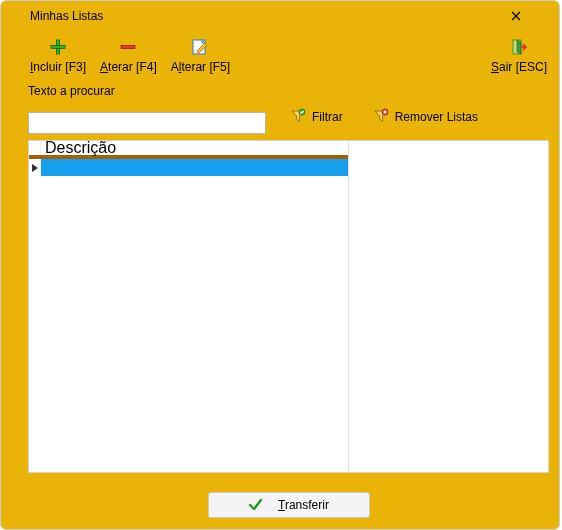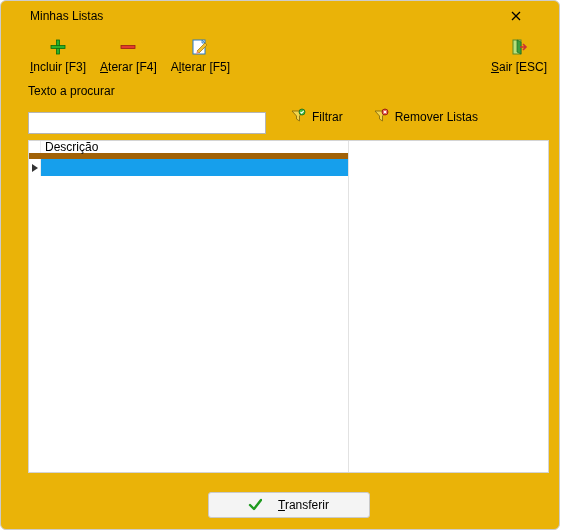--- a/index.html
+++ b/index.html
@@ -107,23 +107,23 @@
     overflow: hidden;
   }
   .grid-inner {
     width: 320px;
     height: 100%;
     border-right: 1px solid #e2e2e2;
   }
   .grid-header {
     display: flex;
     height: 18px;
-    border-bottom: 6px solid #a16207;
-    background: #fff;
-    font-size: 12px;
+    border-bottom: 4px solid #a16207;
+    background: #fff;
+    font-size: 16px;
     align-items: center;
   }
   .grid-indicator-col {
     width: 12px;
     height: 100%;
     border-right: 1px solid #eee;
   }
   .grid-header .hdr-cell {
     padding: 0 4px;
     flex: 1;

